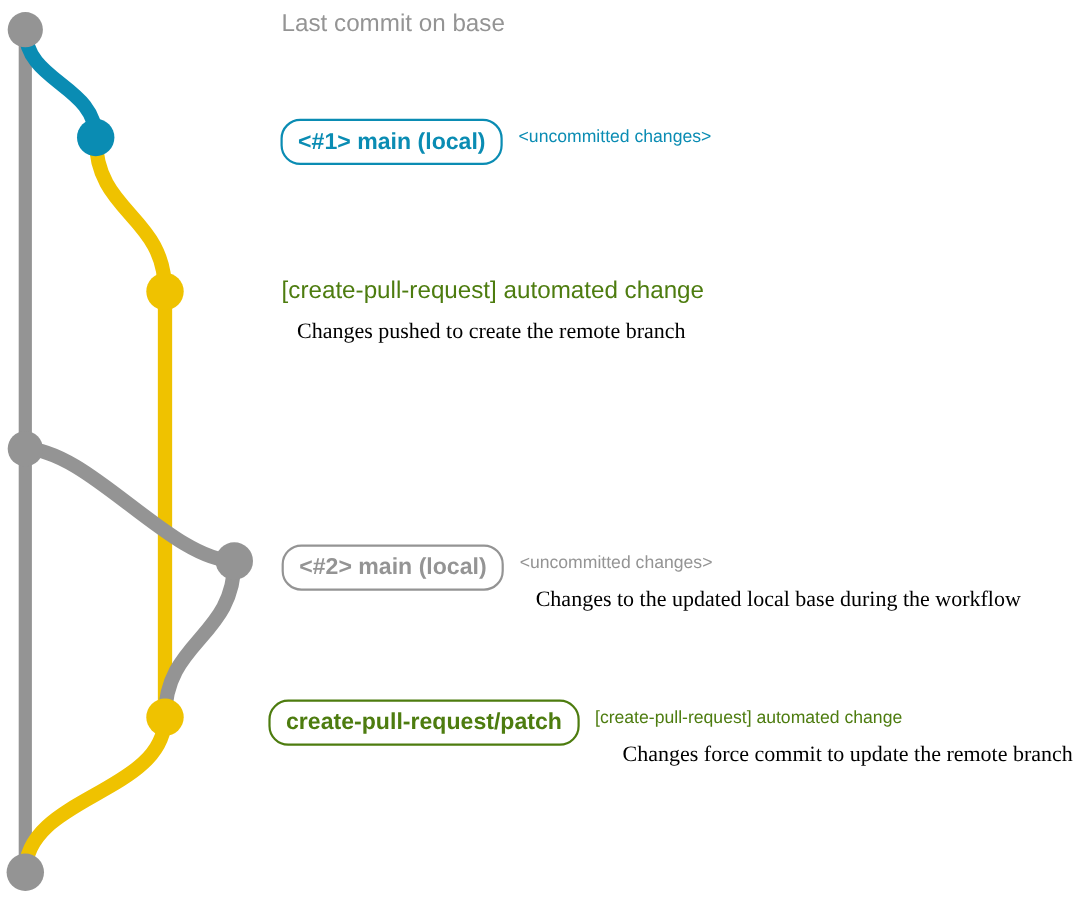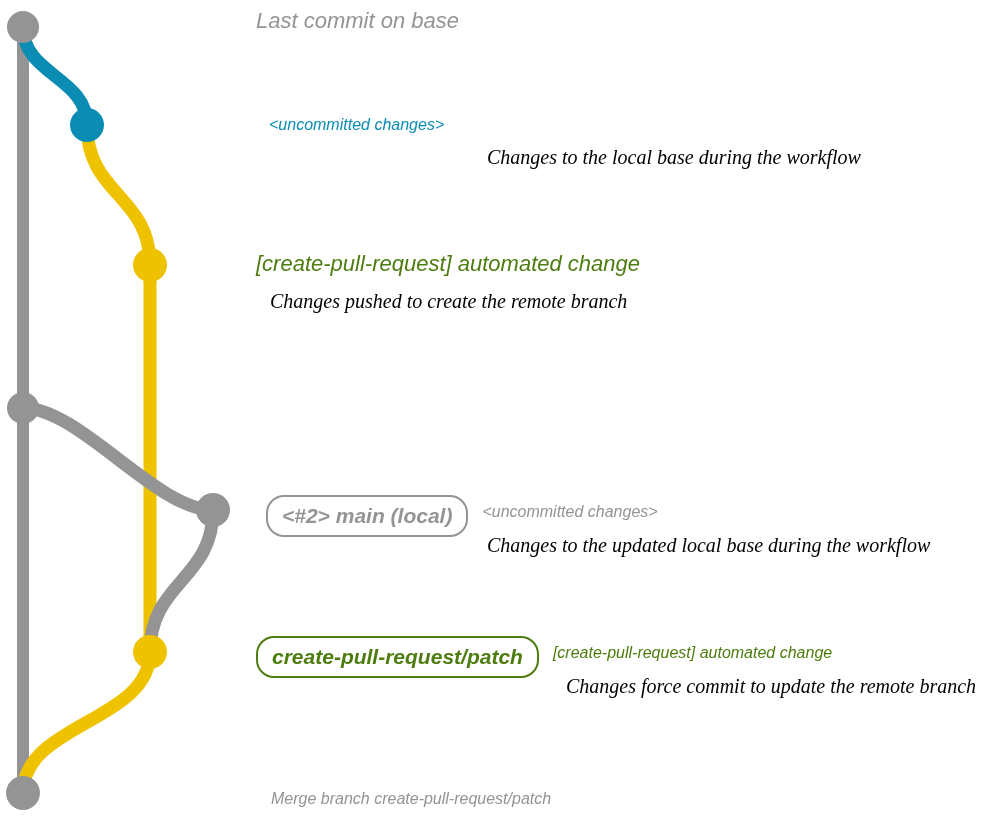--- a/index.html
+++ b/index.html
@@ -11,21 +11,20 @@
   body {
     font-family: "Liberation Sans", sans-serif;
     -webkit-font-smoothing: antialiased;
   }
   #canvas {
     position: relative;
     width: 981px;
     height: 827px;
     background: #ffffff;
     overflow: hidden;
-    font-style: italic;
   }
   #graph-svg {
     position: absolute;
     left: 0;
     top: 0;
     width: 981px;
     height: 827px;
   }
 
   .row {
@@ -113,39 +112,38 @@
     <circle cx="213" cy="510" r="17" fill="#949494"></circle>
     <circle cx="150" cy="652" r="17" fill="#efc200"></circle>
     <circle cx="23" cy="793" r="17" fill="#949494"></circle>
   </svg>
 
   <div class="row" style="left:256px; top:10px;">
     <span class="headline c-gray">Last commit on base</span>
   </div>
 
   <div class="row" style="left:255px; top:108px;">
+    <span class="pill c-blue">&lt;#1&gt; main (local)</span>
     <span class="subject c-blue">&lt;uncommitted changes&gt;</span>
   </div>
-  <div class="desc" style="left:487px; top:147px;">Changes to the local base during the workflow</div>
 
   <div class="row" style="left:256px; top:253px;">
     <span class="headline c-gold">[create-pull-request] automated change</span>
   </div>
   <div class="desc" style="left:270px; top:291px;text-align:right;">Changes pushed to create the remote branch</div>
 
 
-  <div class="row" style="left:256px; top:495px;margin-left:10px;">
+  <div class="row" style="left:256px; top:495px;">
     <span class="pill c-gray">&lt;#2&gt; main (local)</span>
     <span class="subject c-gray">&lt;uncommitted changes&gt;</span>
   </div>
   <div class="desc" style="left:487px; top:535px;">Changes to the updated local base during the workflow</div>
 
-  <div class="row" style="left:256px; top:636px;">
+  <div class="row" style="left:244px; top:636px;">
     <span class="pill c-gold">create-pull-request/patch</span>
     <span class="subject c-gold">[create-pull-request] automated change</span>
   </div>
   <div class="desc" style="left:566px; top:676px;">Changes force commit to update the remote branch</div>
 
   <div class="row" style="left:257px; top:782px;">
-    <span class="subject c-gray">Merge branch create-pull-request/patch</span>
   </div>
 
 </div>
 
 </body></html>

